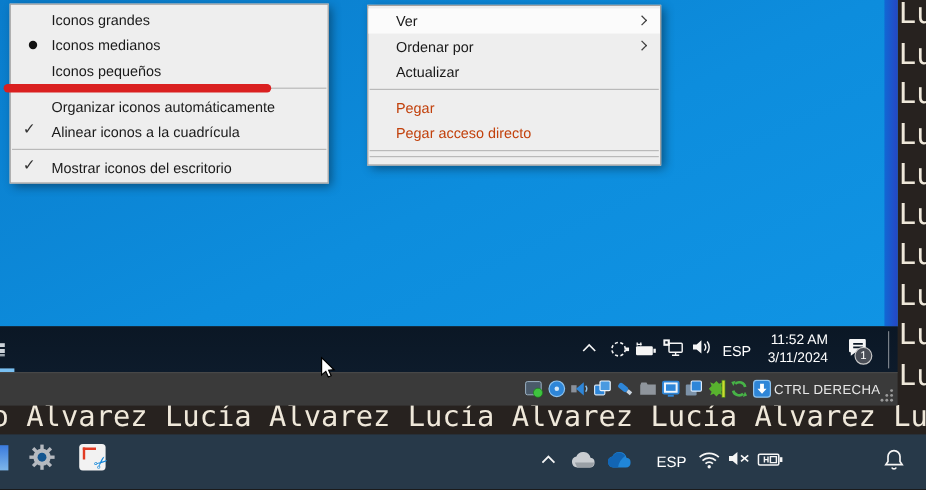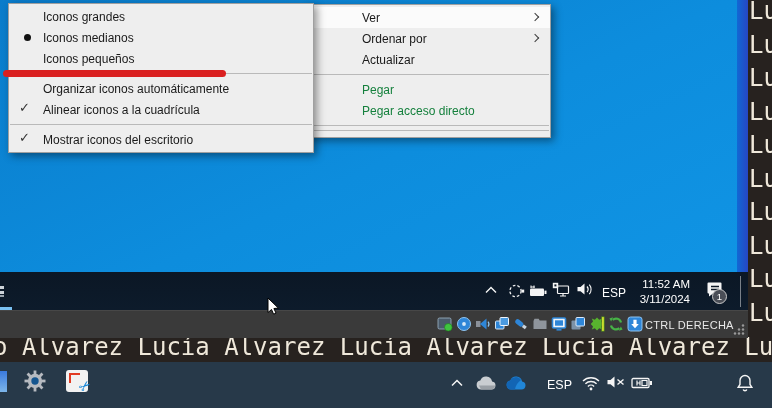--- a/index.html
+++ b/index.html
@@ -42,26 +42,26 @@
   .vbox-bar { position:absolute; left:0; top:310px; width:748px; height:28px;
     background:#3a3a3a; border-top:1px solid #474747; }
   .vbox-ico { position:absolute; top:316px; width:16px; height:16px; }
   .vbox-key { position:absolute; left:645px; top:319px; color:#e8e8e8; font-size:11px; letter-spacing:.3px; }
   .vbox-grip { position:absolute; left:732px; top:323px; }
   
   .menu { position:absolute; background:#eeeeee; border:1px solid #a0a0a0;
     box-shadow:3px 3px 8px rgba(0,0,0,.42); padding:2px 0; z-index:30;
     font-size:12px; color:#1a1a1a; }
   .menu-main { left:306px; top:4px; width:245px; }
-  .menu-sub  { left:8px;  top:3px; width:306px; z-index:35; }
+  .menu-sub  { left:8px;  top:3px; width:266px; z-index:35; }
   .mi { position:relative; height:21px; display:flex; align-items:center; }
-  .menu-main .mi { padding-left:55px; }
+  .menu-main .mi { padding-left:23px; }
   .menu-sub  .mi { padding-left:34px; }
   .mi.hl { background:#fbfbfb; }
-  .mi.dis { color:#15803d; }
+  .mi.dis { color:#c2410c; }
   .msep { height:1px; background:#b9b9b9; margin:4px 1px; }
   .arrow { position:absolute; right:12px; top:7px; width:6px; height:6px;
     border-top:1.3px solid #3c3c3c; border-right:1.3px solid #3c3c3c; transform:rotate(45deg); }
   .bullet { position:absolute; left:15px; top:7px; width:7px; height:7px; border-radius:50%; background:#111; }
   .chk { position:absolute; left:10px; top:1px; font-size:13px; color:#333; }
   .mi-ico { position:absolute; left:8px; top:3px; width:18px; height:15px; }
   
   .redline { position:absolute; left:3px; top:70px; width:223px; height:7px;
     border-radius:4px; background:#da2020; z-index:60; }
   

